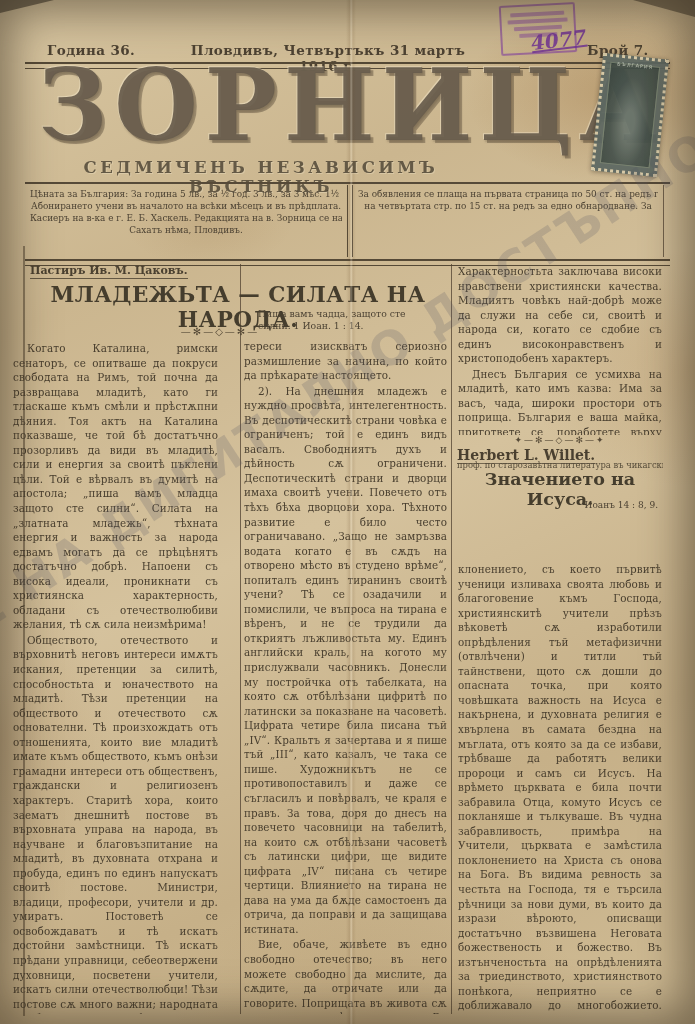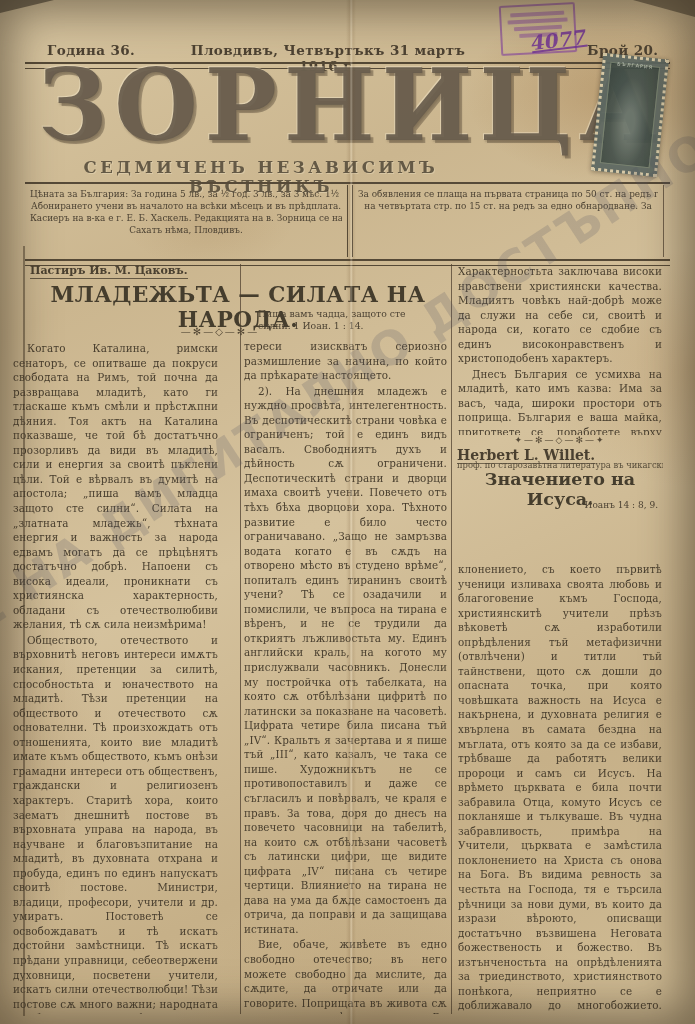--- a/index.html
+++ b/index.html
@@ -76,21 +76,21 @@
 </style>
 </head>
 <body>
 
 <div class="page">
 
   <div class="watermark">ДОСТАВЯНЕ НА ДИГИТАЛНО ДОСТЪПНО КУЛТУРНО НАСЛЕДСТВО</div>
 
   <div class="hdr" style="left:47px;">Година 36.</div>
   <div class="hdr" style="left:183px;width:290px;text-align:center;">Пловдивъ, Четвъртъкъ 31 мартъ 1916 г.</div>
-  <div class="hdr" style="left:587px;">Брой 20.</div>
+  <div class="hdr" style="left:587px;">Брой 7.</div>
 
   <div class="lib-stamp">
     <div class="ln" style="width:85%;"></div>
     <div class="ln" style="width:95%;"></div>
     <div class="ln" style="width:75%;"></div>
     <div class="ln" style="width:60%;"></div>
   </div>
   <div class="handnum">4077</div>
 
   <div class="hr-double" style="left:25px;top:62px;width:645px;"></div>

